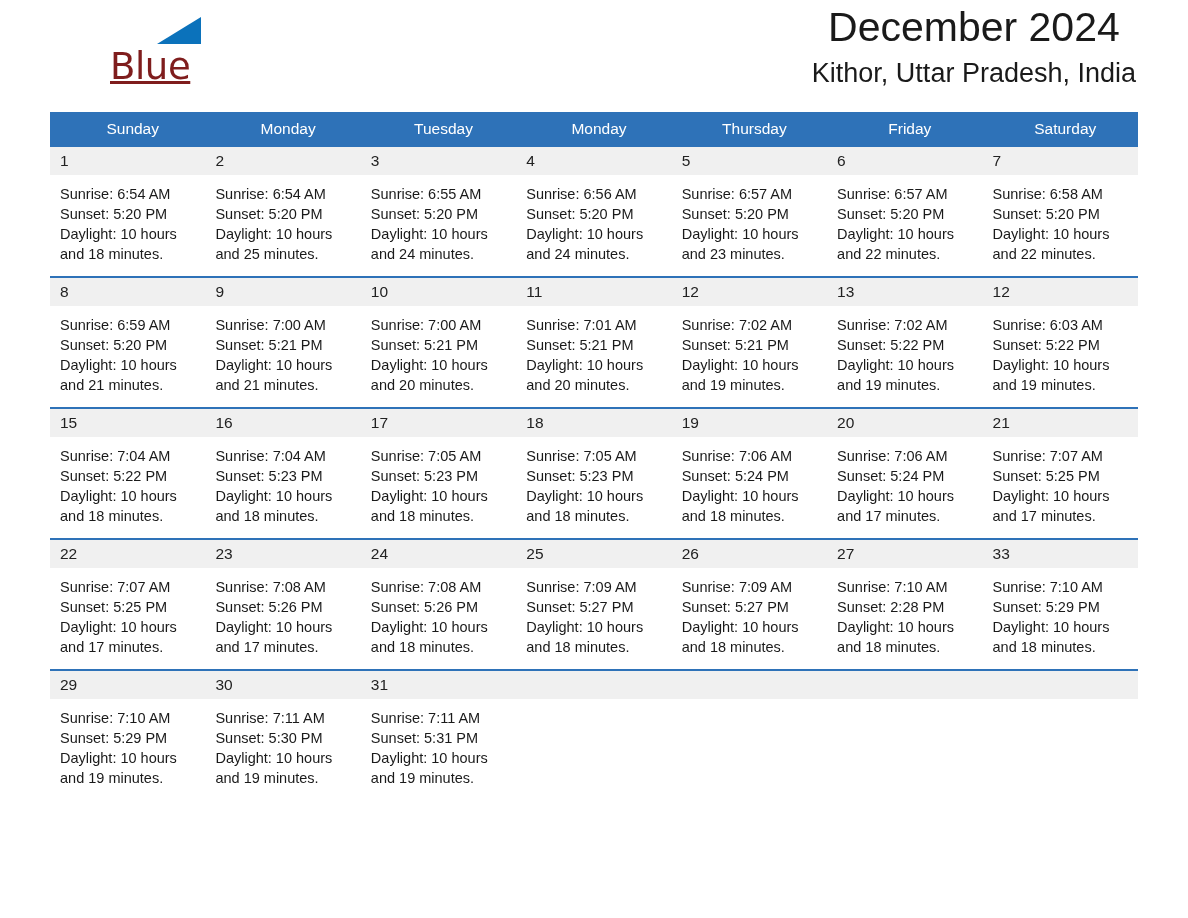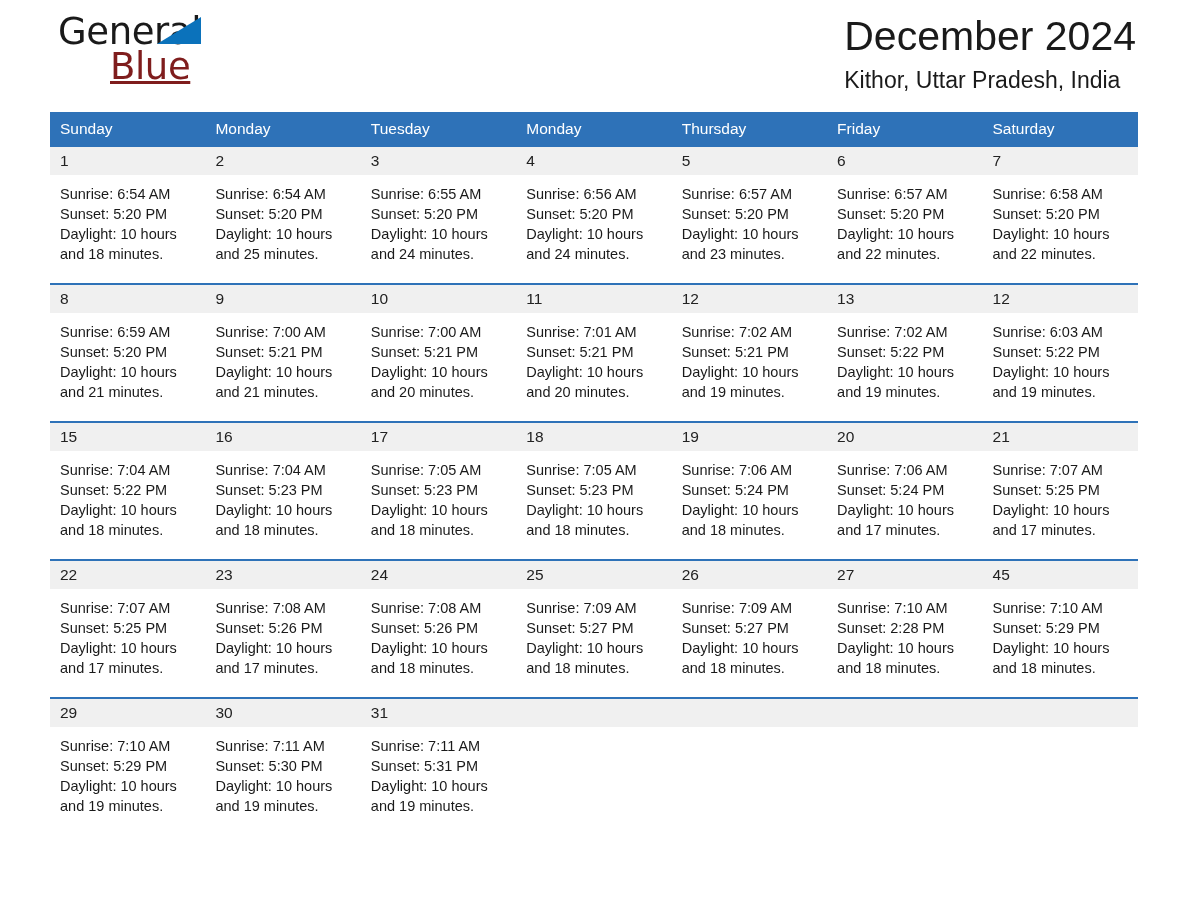--- a/index.html
+++ b/index.html
@@ -60,50 +60,50 @@
     font-size: 37px;
     letter-spacing: -0.4px;
     color: #7f1d1d;
     font-family: "DejaVu Sans", sans-serif;
     font-weight: 400;
     text-decoration: underline;
   }
   .title-block {
     position: absolute;
     right: 2px;
-    top: 11px;
-    text-align: left;
+    top: 2px;
+    text-align: center;
   }
   .cal-title {
     font-size: 41px;
     color: #1a1a1a;
     line-height: 1.22;
     font-weight: 400;
     white-space: nowrap;
   }
   .cal-location {
     margin-top: 6px;
-    font-size: 23px;
+    font-size: 27px;
     color: #1a1a1a;
     font-weight: 400;
     white-space: nowrap;
   }
 
   
   .calendar {
     width: 1088px;
     border-collapse: collapse;
     table-layout: fixed;
   }
   .calendar th {
     background: #2e72b8;
     color: #ffffff;
     font-size: 15.5px;
     font-weight: 400;
-    text-align: left;
+    text-align: center;
     padding: 8px 0 9px 10px;
     height: 18px;
     border: none;
   }
   .calendar td {
     vertical-align: top;
     padding: 0;
     border: none;
     width: 155.4px;
   }
@@ -118,41 +118,40 @@
     font-size: 15.5px;
     color: #222222;
     padding: 5px 0 6px 10px;
     height: 17px;
     line-height: 17px;
   }
   .daynum.empty {
     color: transparent;
   }
   .dayinfo {
-    padding: 9px 10px 19px 10px;
+    padding: 9px 10px 12px 10px;
     font-size: 14.5px;
     line-height: 20px;
     color: #1a1a1a;
     min-height: 85px;
     box-sizing: border-box;
   }
   .dayinfo div {
     white-space: nowrap;
   }
   .dayinfo.empty { min-height: 85px; }
 </style>
 </head>
 <body>
 
 <div class="page">
 
   <div class="masthead">
 
     <div class="brand">
-      <span class="brand-general">General</span>
       <span class="brand-triangle"></span>
       <span class="brand-blue">Blue</span>
     </div>
 
     <div class="title-block">
       <div class="cal-title">December 2024</div>
       <div class="cal-location">Kithor, Uttar Pradesh, India</div>
     </div>
 
   </div>
@@ -414,21 +413,21 @@
           <td>
             <div class="daynum">27</div>
             <div class="dayinfo">
               <div>Sunrise: 7:10 AM</div>
               <div>Sunset: 2:28 PM</div>
               <div>Daylight: 10 hours</div>
               <div>and 18 minutes.</div>
             </div>
           </td>
           <td>
-            <div class="daynum">45</div>
+            <div class="daynum">33</div>
             <div class="dayinfo">
               <div>Sunrise: 7:10 AM</div>
               <div>Sunset: 5:29 PM</div>
               <div>Daylight: 10 hours</div>
               <div>and 18 minutes.</div>
             </div>
           </td>
         </tr>
         <tr class="week-row">
           <td>

